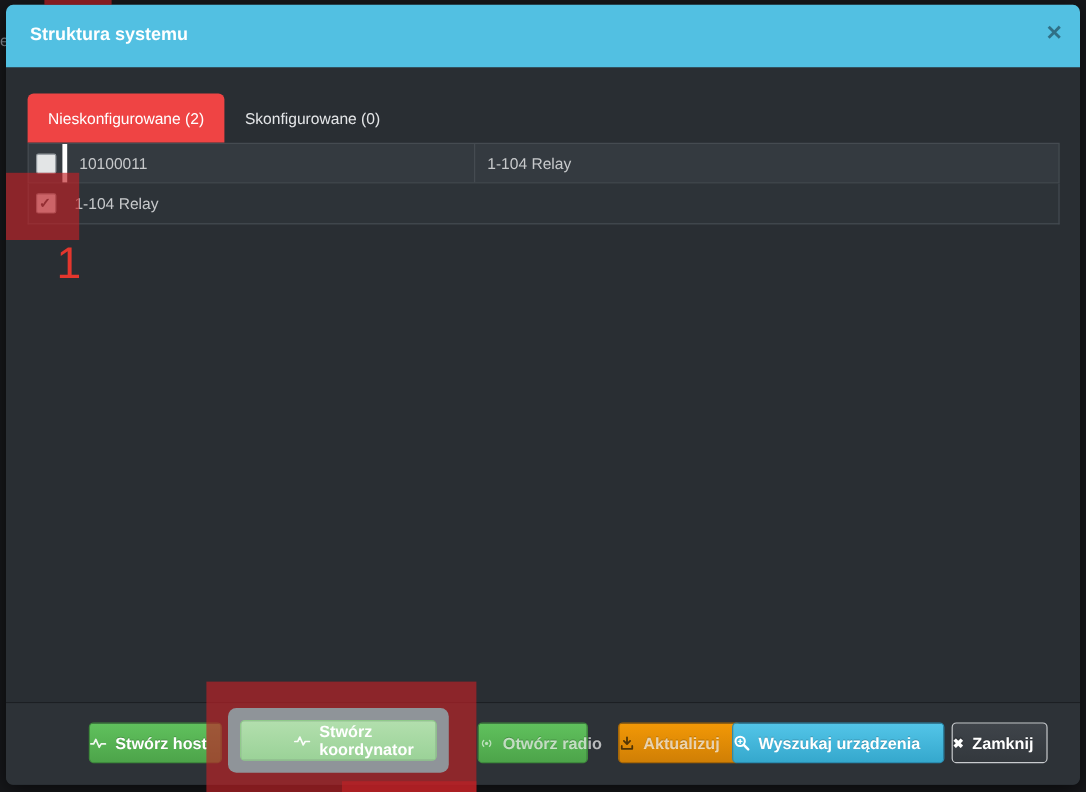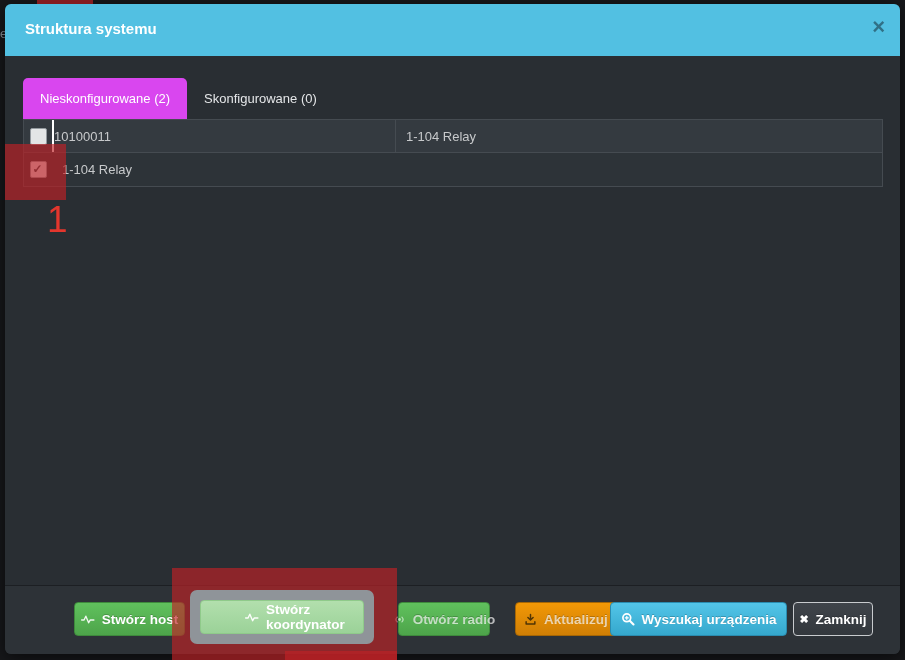--- a/index.html
+++ b/index.html
@@ -16,42 +16,42 @@
   .modal{position:absolute;left:5px;top:4px;width:895px;height:650px;
     background:#292e33;border-radius:6px;box-shadow:0 4px 18px rgba(0,0,0,0.6);}
   .modal-header{position:absolute;left:0;top:0;width:100%;height:52px;
     background:#52c0e2;border-radius:6px 6px 0 0;}
   .modal-title{position:absolute;left:20px;top:16px;font-size:15px;font-weight:700;color:#ffffff;}
   .modal-close{position:absolute;right:15px;top:12px;font-size:22px;line-height:22px;
     font-weight:700;color:rgba(20,45,58,0.55);cursor:pointer;}
   
   .tabbar{position:absolute;left:18px;top:74px;width:860px;display:flex;}
   .tab{padding:13px 17px;font-size:13px;color:#e4e6e8;cursor:pointer;white-space:nowrap;}
-  .tab.active{background:#d946ef;border-radius:5px 5px 0 0;color:#ffffff;}
+  .tab.active{background:#ef4444;border-radius:5px 5px 0 0;color:#ffffff;}
   
   .dev-table{position:absolute;left:18px;top:115px;width:860px;
     font-size:13px;color:#c7c9cb;}
   .trow{display:flex;height:34px;line-height:34px;
     border:1px solid #454b51;border-top:none;box-sizing:border-box;}
   .trow:first-child{border-top:1px solid #454b51;}
   .trow.odd{background:#343a40;}
   .trow.even{background:#2d3338;}
   .c-check{width:28px;display:flex;align-items:center;justify-content:center;}
-  .c-id{width:344px;border-left:2px solid #ffffff;border-right:1px solid #454b51;
-    box-sizing:border-box;}
+  .c-id{width:344px;border-left:4px solid #ffffff;border-right:1px solid #454b51;
+    padding-left:10px;box-sizing:border-box;}
   .c-model{flex:1;padding-left:10px;}
   .cb{width:15px;height:15px;background:#e3e5e6;border:1px solid #93999e;
     border-radius:2px;position:relative;cursor:pointer;box-sizing:content-box;}
   .cb.on::after{content:"\2713";position:absolute;left:2px;top:-10px;
     color:#41474d;font-weight:700;font-size:12px;line-height:34px;}
   
   .modal-footer{position:absolute;left:0;top:581px;width:895px;height:69px;
     background:#2d3237;border-top:1px solid #1c1f23;border-radius:0 0 6px 6px;box-sizing:border-box;}
   .btn{position:absolute;box-sizing:border-box;height:34px;border-radius:4px;
-    display:flex;align-items:center;justify-content:center;gap:7px;
+    display:flex;align-items:center;justify-content:flex-start;gap:7px;
     font-size:13.5px;font-weight:700;color:#fff;border:1px solid rgba(0,0,0,0.4);
     text-shadow:0 -1px 0 rgba(0,0,0,0.2);cursor:pointer;white-space:nowrap;}
   .btn-success{background:linear-gradient(#60c15d,#4da44a);border-color:#3e8a3c;}
   .btn-warning{background:linear-gradient(#f29806,#d07f05);border-color:#a66605;}
   .btn-info{background:linear-gradient(#53c5e8,#35a8cd);border-color:#2a8cb0;}
   .btn-default{background:linear-gradient(#3f444a,#33383d);border-color:#c8cbce;}
   .btn .muted{color:rgba(255,255,255,0.68);}
   .icon{display:inline-flex;align-items:center;}
   
   .hl-frame{position:absolute;left:185px;top:4px;width:184px;height:54px;

